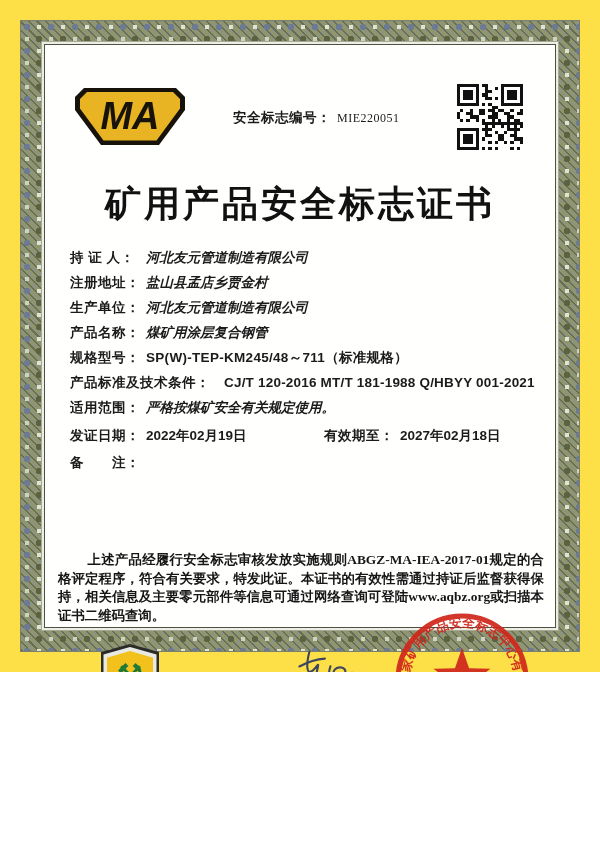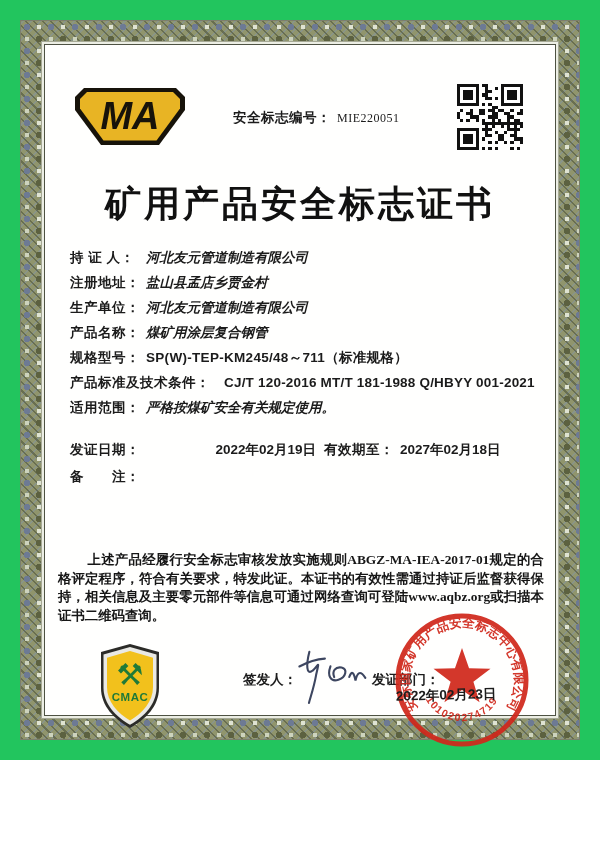--- a/index.html
+++ b/index.html
@@ -1,18 +1,18 @@
 <!DOCTYPE html>
 <html><head>
 <meta charset="utf-8">
 <style>
   * { margin:0; padding:0; box-sizing:border-box; }
   html,body { width:600px; height:850px; }
   body { font-family:"Liberation Sans", sans-serif; background:#ffffff; }
-  .page { position:relative; width:600px; height:760px; background:#22c55e; overflow:hidden;text-decoration:underline; }
+  .page { position:relative; width:600px; height:672px; background:#fde047; overflow:hidden;text-decoration:underline; }
 
   
   .frame {
     position:absolute; inset:20px;
     background-color:#90956d;
     background-image:
       radial-gradient(circle 3.2px at 6px 6px,  #6d7a94 97%, transparent),
       radial-gradient(circle 3.2px at 18px 18px,#5c6140 97%, transparent),
       radial-gradient(circle 2.2px at 18px 6px, #dfe3d2 97%, transparent),
       radial-gradient(circle 2.2px at 6px 18px, #cdd3bd 97%, transparent),
@@ -37,21 +37,21 @@
   .qr { left:457px; top:84px; }
 
   
   .title { left:0; right:0; top:180px; text-align:center; font-size:36px; font-weight:800;
            letter-spacing:3px; color:#111; }
 
   
   .fields { left:70px; top:245px; width:475px; }
   .row { display:flex; align-items:center; height:25px; font-size:13.5px; color:#1b1b1b; white-space:nowrap; }
   .row .lab { width:68px; font-weight:600; flex:none; letter-spacing:.5px; }
-  .row .val { margin-left:8px; font-family:"Liberation Serif", serif; font-weight:700; font-style:italic;text-align:right; }
+  .row .val { margin-left:8px; font-family:"Liberation Serif", serif; font-weight:700; font-style:italic; }
   .row .val.sans { font-family:"Liberation Sans", sans-serif; font-style:normal; font-weight:700; letter-spacing:.3px; }
   .row .val.std { font-family:"Liberation Sans", sans-serif; font-style:normal; font-weight:600; letter-spacing:.2px; }
   .row-long .lab { width:auto; }
   .row-long .val { margin-left:14px; }
   .row-date .val { width:170px; font-family:"Liberation Sans", sans-serif; font-style:normal; font-weight:600; }
   .row-date .lab2 { width:68px; font-weight:600; flex:none; margin-left:8px; letter-spacing:.5px; }
   .row-date .val2 { margin-left:8px; font-weight:600; }
 
   
   .statement { left:58px; top:551px; width:486px; font-family:"Liberation Serif", serif;
@@ -225,21 +225,21 @@
       <span class="val sans">SP(W)-TEP-KM245/48～711（标准规格）</span>
     </div>
     <div class="row row-long">
       <span class="lab">产品标准及技术条件：</span>
       <span class="val std">CJ/T 120-2016 MT/T 181-1988 Q/HBYY 001-2021</span>
     </div>
     <div class="row">
       <span class="lab">适用范围：</span>
       <span class="val">严格按煤矿安全有关规定使用。</span>
     </div>
-    <div class="row row-date" style="margin-top:17px;">
+    <div class="row row-date" style="margin-top:3px;">
       <span class="lab">发证日期：</span>
       <span class="val">2022年02月19日</span>
       <span class="lab2">有效期至：</span>
       <span class="val2">2027年02月18日</span>
     </div>
     <div class="row" style="margin-top:2px;">
       <span class="lab" style="width:auto">备　　注：</span>
     </div>
   </div>
 

